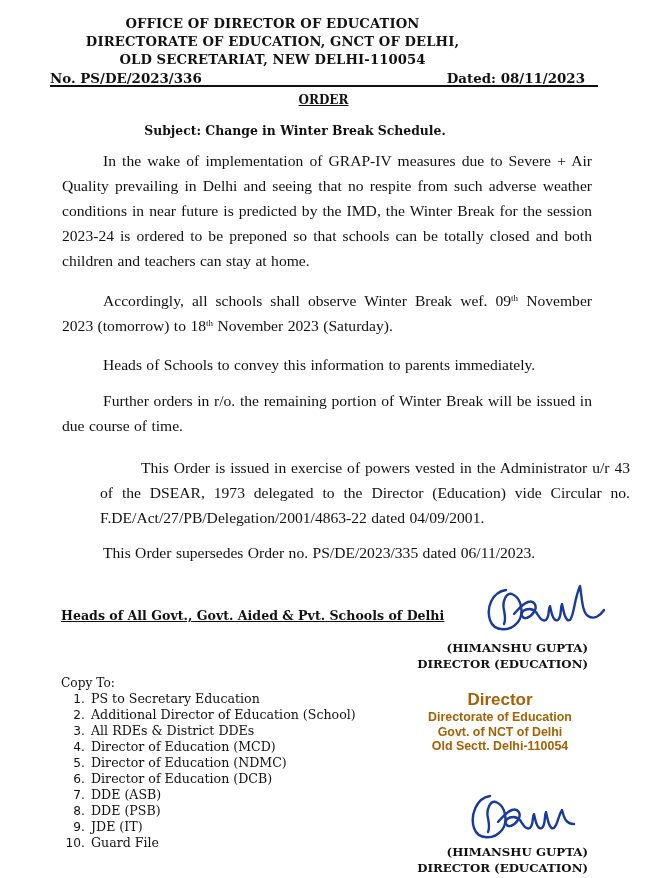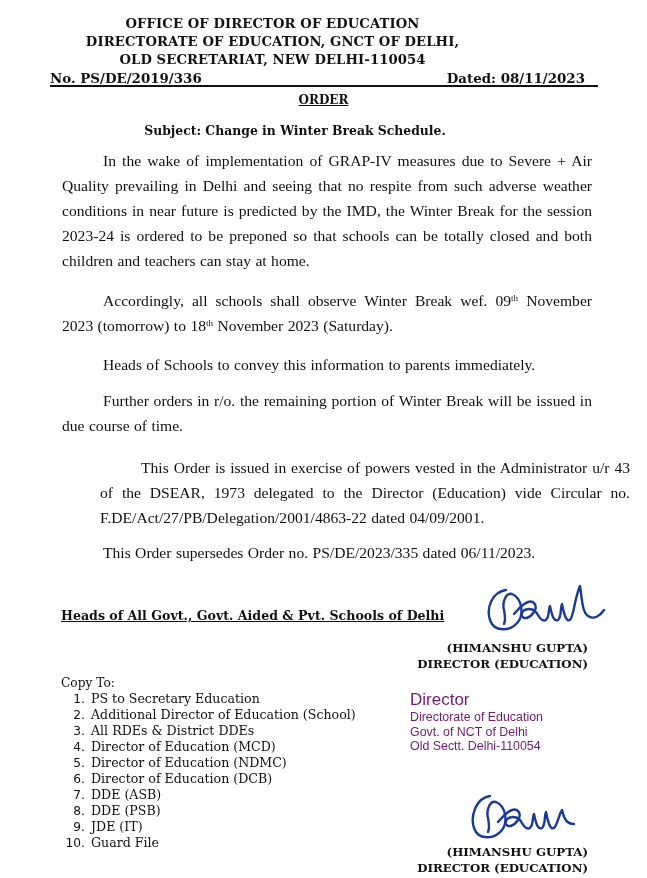--- a/index.html
+++ b/index.html
@@ -48,36 +48,36 @@
     }
     .copy {
       left: 61px; top: 675px;
       font-family: "DejaVu Sans", sans-serif; font-size: 12.2px; line-height: 16px;
     }
     .copy ol { margin: 0; padding: 0; list-style: none; }
     .copy li { display: flex; }
     .copy .num { display: inline-block; width: 24px; text-align: right; margin-right: 6px; }
     .copy .txt { font-family: "DejaVu Serif", serif; font-size: 12.6px; }
     .stamp {
-      left: 410px; top: 690px; width: 180px; 
-      font-family: "Liberation Sans", sans-serif; font-weight: normal; color: #701a75;
+      left: 410px; top: 690px; width: 180px; text-align: center;
+      font-family: "Liberation Sans", sans-serif; font-weight: bold; color: #a16207;
     }
     .stamp .big { font-size: 17px; line-height: 20px; }
     .stamp .small { font-size: 12.4px; line-height: 14.5px; }
     .sig { position: absolute; }
   </style>
 </head>
 <body>
 
 <div class="abs hdr" style="top:14px;">OFFICE OF DIRECTOR OF EDUCATION</div>
 <div class="abs hdr" style="top:32px;">DIRECTORATE OF EDUCATION, GNCT OF DELHI,</div>
 <div class="abs hdr" style="top:50px;">OLD SECRETARIAT, NEW DELHI-110054</div>
 <div class="abs rule"></div>
 
-<div class="abs refline" style="left:50px; top:70px;">No. PS/DE/2019/336</div>
+<div class="abs refline" style="left:50px; top:70px;">No. PS/DE/2023/336</div>
 <div class="abs refline" style="right:62px; top:70px;">Dated: 08/11/2023</div>
 
 <div class="abs order">ORDER</div>
 <div class="abs subject">Subject:  Change in Winter Break Schedule.</div>
 
 <div class="abs para" style="top:148px;"><span class="indent"></span><span>In the wake of implementation of GRAP-IV measures due to Severe + Air Quality prevailing in Delhi and seeing that no respite from such adverse weather conditions in near future is predicted by the IMD, the Winter Break for the session 2023-24 is ordered to be preponed so that schools can be totally closed and both children and teachers can stay at home.</span></div>
 
 <div class="abs para" style="top:288px;"><span class="indent"></span><span>Accordingly, all schools shall observe Winter Break wef. 09</span><sup>th</sup><span> November 2023 (tomorrow) to 18</span><sup>th</sup><span> November 2023 (Saturday).</span></div>
 
 <div class="abs para single" style="top:352px;"><span class="indent"></span><span>Heads of Schools to convey this information to parents immediately.</span></div>

